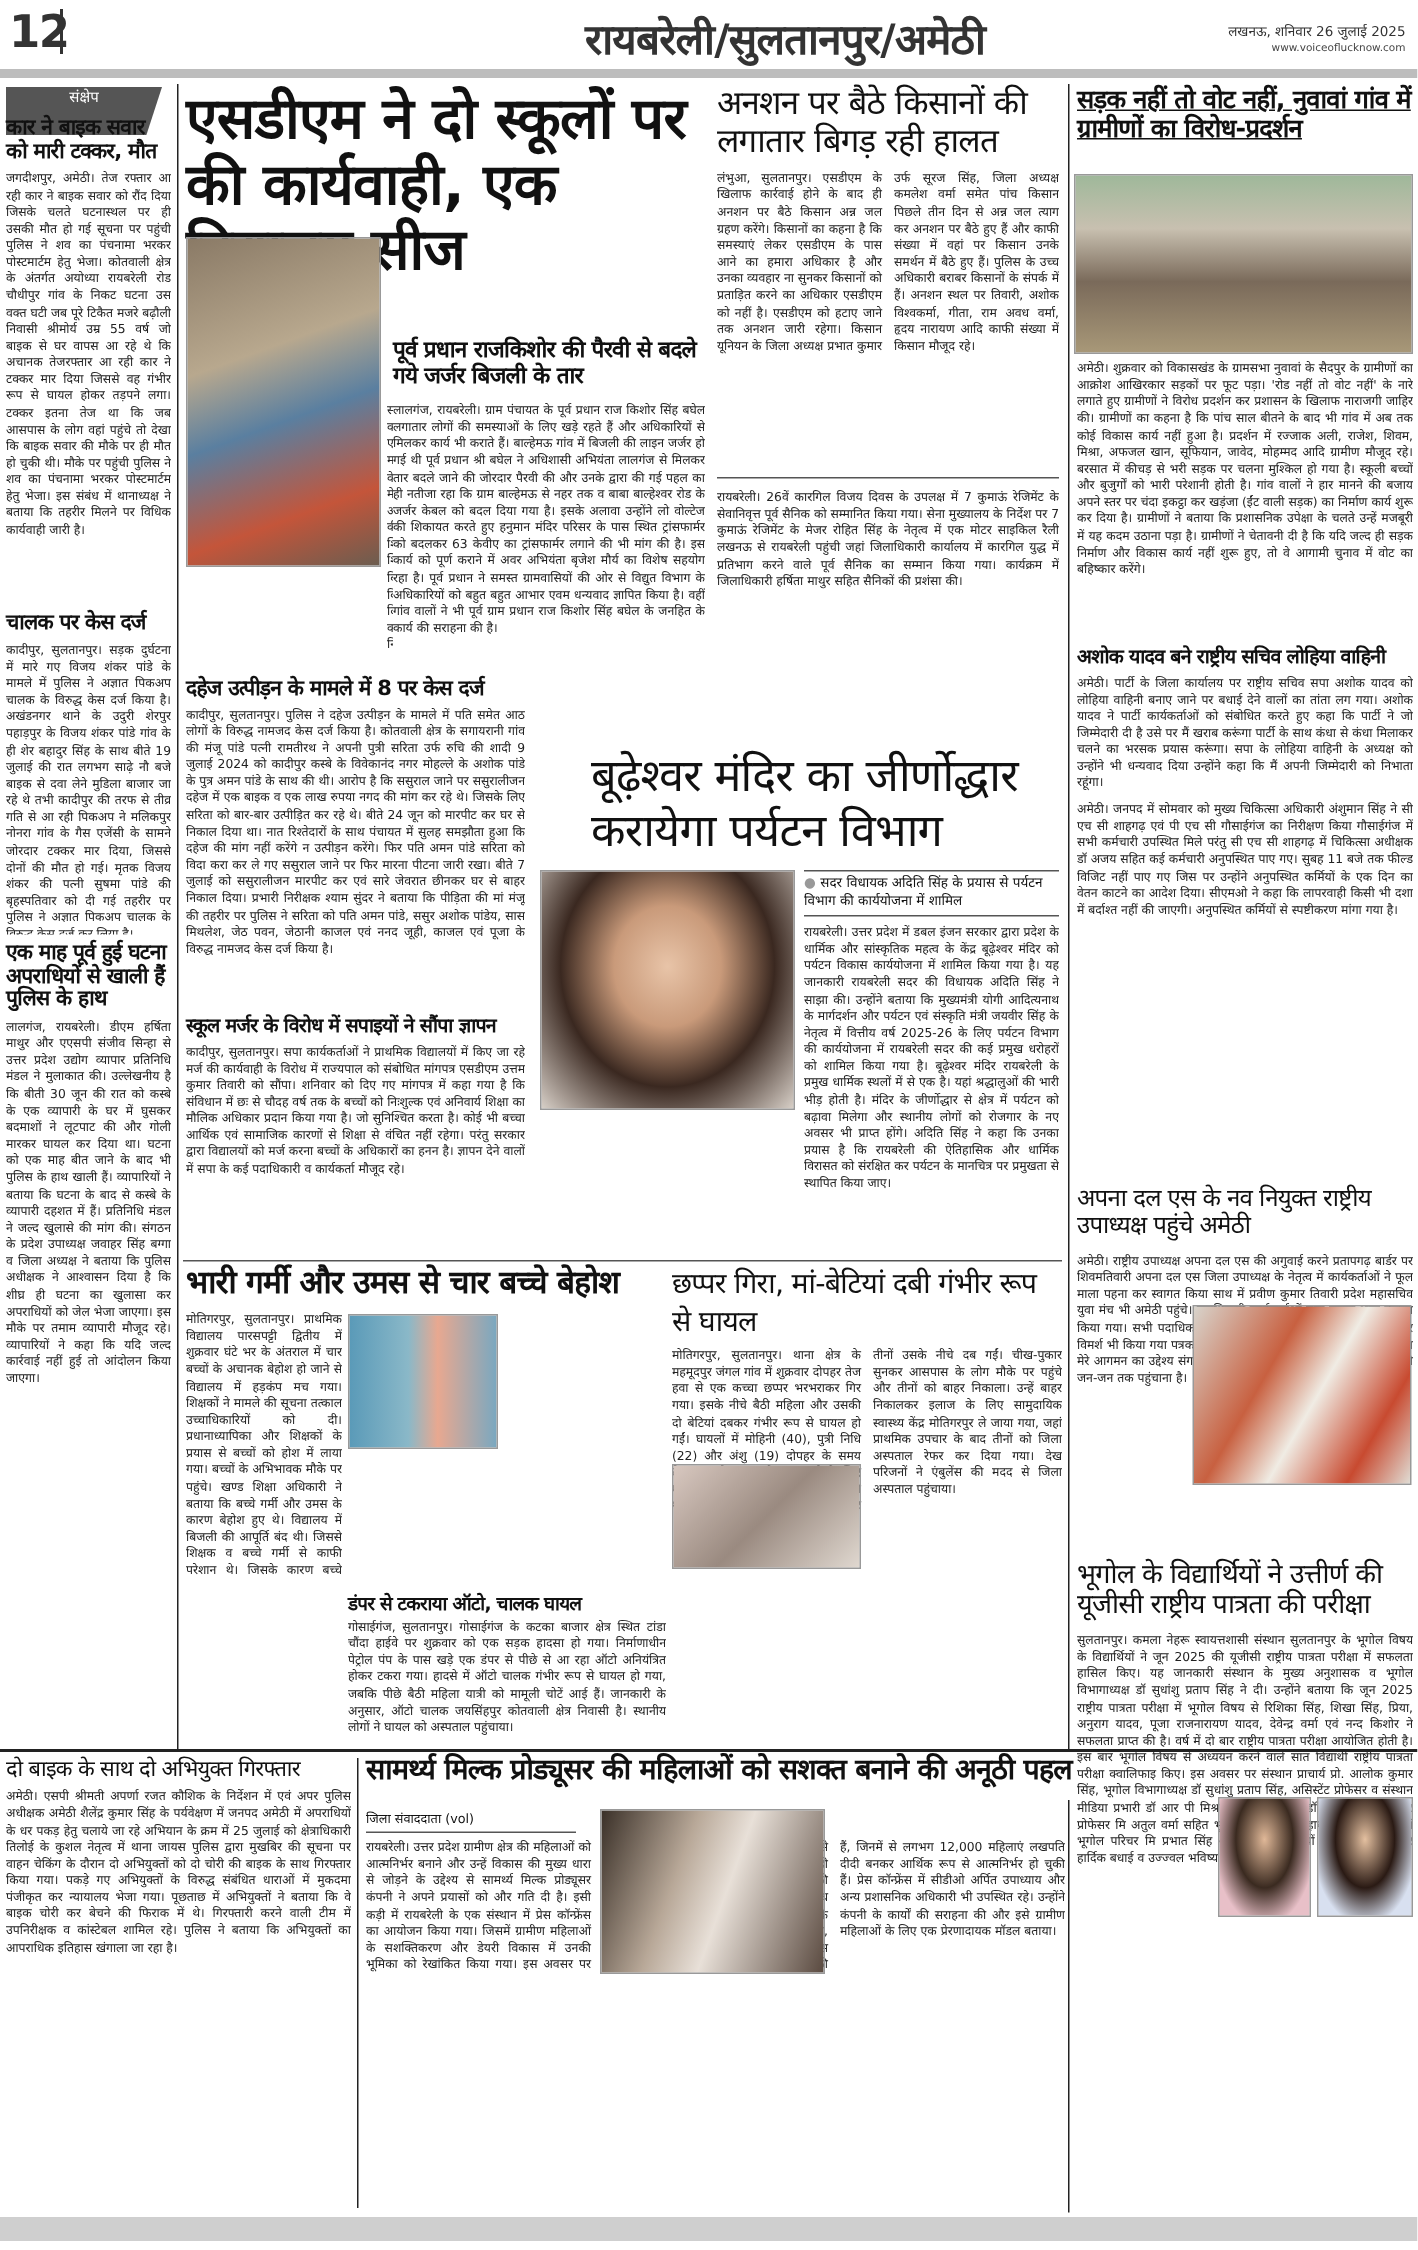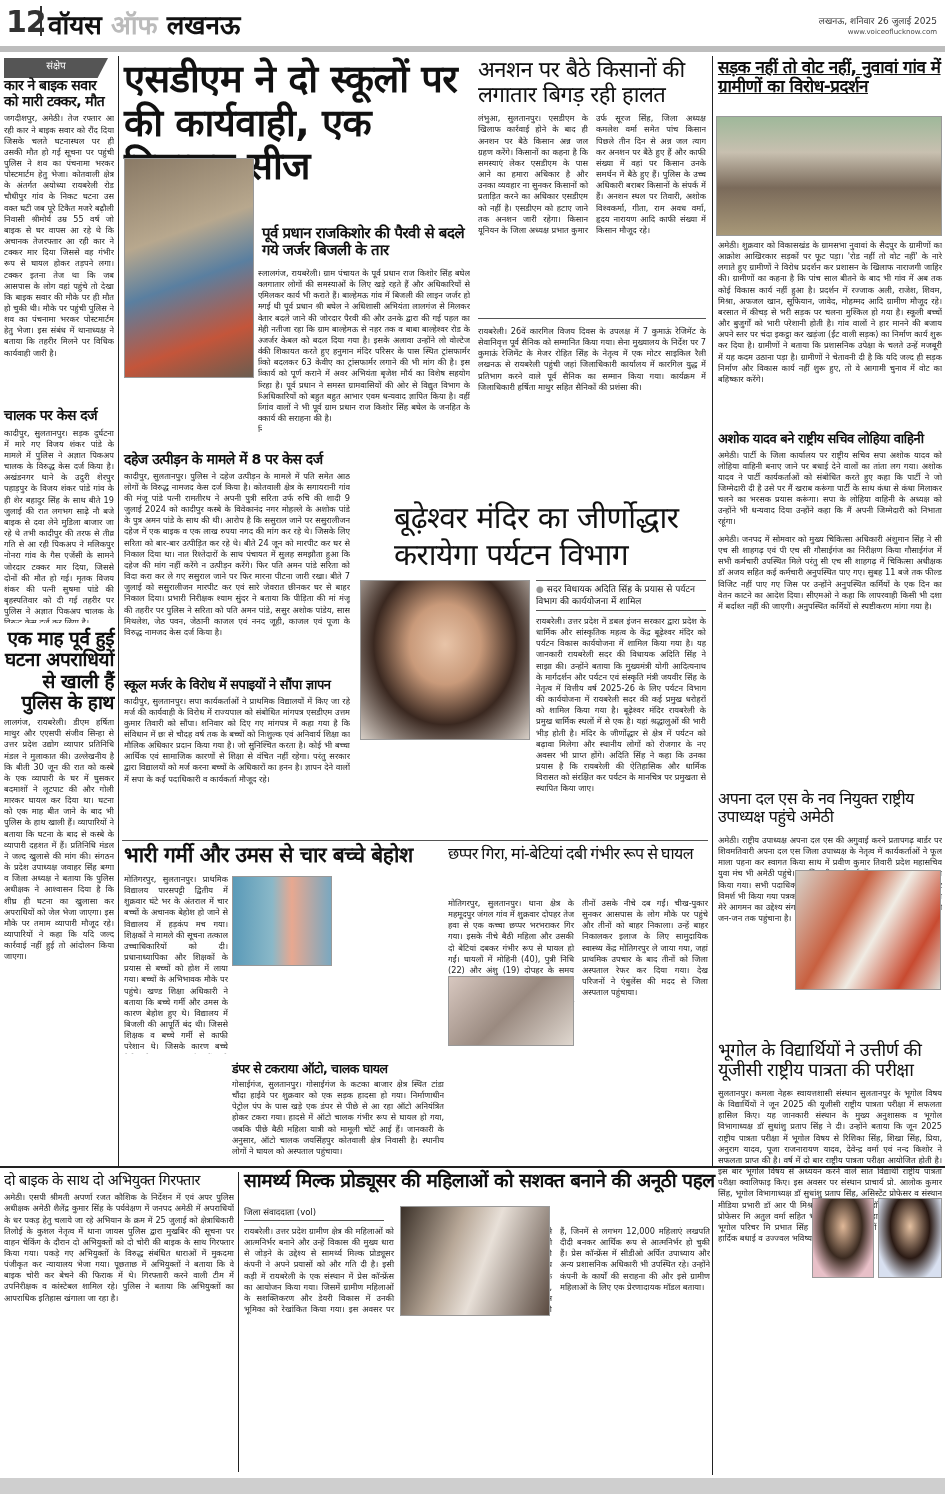--- a/index.html
+++ b/index.html
@@ -15,55 +15,51 @@
   .dateline { right: 8px; top: 14px; font-size: 9px; color: #333; }
   .site { right: 8px; top: 28px; font-size: 7px; color: #444; }
   .rule-top { left: 0; top: 46px; width: 945px; height: 6px; background: #bdbdbd; }
   .rule-bot { left: 0; top: 1478px; width: 945px; height: 16px; background: #cfcfcf; }
   .vline { width: 1px; background: #222; }
   .hline { height: 1px; background: #555; }
   .hl { font-weight: bold; line-height: 1.12; color: #111; letter-spacing: -0.5px; }
   .hl.light { font-weight: normal; }
   .body { font-size: 8.2px; line-height: 1.36; color: #222; text-align: justify; overflow: hidden; }
   .photo { overflow: hidden; border: 1px solid #999; }
-  .sankshep { left: 4px; top: 58px; width: 104px; height: 20px; background: #555; color: #fff; font-size: 10px; text-align: center; line-height: 16px; clip-path: polygon(0 0, 100% 0, 90% 100%, 0 100%); }
+  .sankshep { left: 4px; top: 58px; width: 104px; height: 32px; background: #555; color: #fff; font-size: 10px; text-align: center; line-height: 16px; clip-path: polygon(0 0, 100% 0, 90% 100%, 0 100%); }
   .bullet { font-size: 9px; line-height: 1.3; color: #111; }
   .bullet::before { content: "●"; color: #999; margin-right: 3px; }
 </style>
 </head>
 <body>
 
 <div class="abs mast">
   <div class="abs pageno">12</div>
   <div class="abs pagebar"></div>
-  <div class="abs brand">
-    <span>वॉयस</span>
-    <span class="mid">ऑफ</span>
-    <span>लखनऊ</span>
-  </div>
+  <div class="abs section">रायबरेली/सुलतानपुर/अमेठी</div>
   <div class="abs dateline">लखनऊ, शनिवार 26 जुलाई 2025</div>
   <div class="abs site">www.voiceoflucknow.com</div>
 </div>
 <div class="abs rule-top"></div>
 
 <div class="abs vline" style="left:118px;top:56px;height:1110px;"></div>
 <div class="abs vline" style="left:712px;top:56px;height:1110px;"></div>
 <div class="abs vline" style="left:712px;top:1200px;height:275px;"></div>
 
 <div class="abs sankshep">संक्षेप</div>
 <div class="abs" style="left:4px;top:78px;width:110px;">
   <div class="hl" style="font-size:14px;">कार ने बाइक सवार को मारी टक्कर, मौत</div>
   <div class="body" style="height:265px;margin-top:4px;">जगदीशपुर, अमेठी। तेज रफ्तार आ रही कार ने बाइक सवार को रौंद दिया जिसके चलते घटनास्थल पर ही उसकी मौत हो गई सूचना पर पहुंची पुलिस ने शव का पंचनामा भरकर पोस्टमार्टम हेतु भेजा। कोतवाली क्षेत्र के अंतर्गत अयोध्या रायबरेली रोड चौधीपुर गांव के निकट घटना उस वक्त घटी जब पूरे टिकैत मजरे बढ़ौली निवासी श्रीमोर्य उम्र 55 वर्ष जो बाइक से घर वापस आ रहे थे कि अचानक तेजरफ्तार आ रही कार ने टक्कर मार दिया जिससे वह गंभीर रूप से घायल होकर तड़पने लगा। टक्कर इतना तेज था कि जब आसपास के लोग वहां पहुंचे तो देखा कि बाइक सवार की मौके पर ही मौत हो चुकी थी। मौके पर पहुंची पुलिस ने शव का पंचनामा भरकर पोस्टमार्टम हेतु भेजा। इस संबंध में थानाध्यक्ष ने बताया कि तहरीर मिलने पर विधिक कार्यवाही जारी है।</div>
 </div>
 <div class="abs" style="left:4px;top:408px;width:110px;">
   <div class="hl" style="font-size:14px;">चालक पर केस दर्ज</div>
   <div class="body" style="height:195px;margin-top:4px;">कादीपुर, सुलतानपुर। सड़क दुर्घटना में मारे गए विजय शंकर पांडे के मामले में पुलिस ने अज्ञात पिकअप चालक के विरुद्ध केस दर्ज किया है। अखंडनगर थाने के उदुरी शेरपुर पहाड़पुर के विजय शंकर पांडे गांव के ही शेर बहादुर सिंह के साथ बीते 19 जुलाई की रात लगभग साढ़े नौ बजे बाइक से दवा लेने मुडिला बाजार जा रहे थे तभी कादीपुर की तरफ से तीव्र गति से आ रही पिकअप ने मलिकपुर नोनरा गांव के गैस एजेंसी के सामने जोरदार टक्कर मार दिया, जिससे दोनों की मौत हो गई। मृतक विजय शंकर की पत्नी सुषमा पांडे की बृहस्पतिवार को दी गई तहरीर पर पुलिस ने अज्ञात पिकअप चालक के विरुद्ध केस दर्ज कर लिया है।</div>
 </div>
 <div class="abs" style="left:4px;top:628px;width:110px;">
-  <div class="hl" style="font-size:19px;text-align:right;">एक माह पूर्व हुई घटना अपराधियों से खाली हैं पुलिस के हाथ</div>
+  <div class="hl" style="font-size:14px;">एक माह पूर्व हुई घटना अपराधियों से खाली हैं पुलिस के हाथ</div>
   <div class="body" style="height:470px;margin-top:4px;">लालगंज, रायबरेली। डीएम हर्षिता माथुर और एएसपी संजीव सिन्हा से उत्तर प्रदेश उद्योग व्यापार प्रतिनिधि मंडल ने मुलाकात की। उल्लेखनीय है कि बीती 30 जून की रात को कस्बे के एक व्यापारी के घर में घुसकर बदमाशों ने लूटपाट की और गोली मारकर घायल कर दिया था। घटना को एक माह बीत जाने के बाद भी पुलिस के हाथ खाली हैं। व्यापारियों ने बताया कि घटना के बाद से कस्बे के व्यापारी दहशत में हैं। प्रतिनिधि मंडल ने जल्द खुलासे की मांग की। संगठन के प्रदेश उपाध्यक्ष जवाहर सिंह बग्गा व जिला अध्यक्ष ने बताया कि पुलिस अधीक्षक ने आश्वासन दिया है कि शीघ्र ही घटना का खुलासा कर अपराधियों को जेल भेजा जाएगा। इस मौके पर तमाम व्यापारी मौजूद रहे। व्यापारियों ने कहा कि यदि जल्द कार्रवाई नहीं हुई तो आंदोलन किया जाएगा।</div>
 </div>
 
 <div class="abs" style="left:124px;top:58px;width:340px;">
   <div class="hl" style="font-size:38px;line-height:1.15;">एसडीएम ने दो स्कूलों पर की कार्यवाही, एक विद्यालय सीज</div>
 </div>
 <div class="abs photo" style="left:124px;top:158px;width:130px;height:220px;background:linear-gradient(160deg,#8a7a66 0%,#b8a88e 35%,#5a7fa0 55%,#c4553a 80%,#6b5d50 100%);"></div>
 <div class="abs body" style="left:124px;top:382px;width:130px;height:70px;"></div>
 <div class="abs body" style="left:258px;top:268px;width:206px;height:180px;">सलोन, रायबरेली। अवैध रूप से संचालित हो रहे विद्यालयों पर शिकंजा कसते हुए उपजिलाधिकारी ने दो स्कूलों पर कड़ी कार्यवाही करते हुए एक विद्यालय को सीज कर दिया। मामला सलोन क्षेत्र का है जहां बिना मान्यता के विद्यालय संचालित हो रहे थे। उपजिलाधिकारी चन्द्र प्रकाश के नेतृत्व में खंड शिक्षा अधिकारी जाकर कार्यवाही की है। विकास क्षेत्र में सुमन कान्वेंट स्कूल लहुरेपुर एवं कृष्णा कॉन्वेंट स्कूल कमालगंज के अवैध रूप से संचालित थे। जिसकी शिकायत कई बार क्षेत्रीय लोगों ने की थी। खंड शिक्षाधिकारी के रहमोकरम से चल रहे थे जिसकी शिकायत उपजिलाधिकारी को हुई तो उन्होंने तत्काल खण्ड शिक्षाधिकारी के साथ विद्यालय का निरीक्षण किया। इस दौरान विद्यालय बिना मान्यता के संचालित पाए गए, जिस पर उपजिलाधिकारी ने बताया कि दोनों विद्यालयों के बच्चों को सरकारी स्कूलों में भेजने का निर्देश दिया और अवैध विद्यालय को सीज कराया गया। वहीं दूसरे विद्यालय को सुधारने के लिए चेतावनी देकर सात दिवसीय विद्यालय बंद रखने का निर्देश दिया है।</div>
 
@@ -131,21 +127,21 @@
 </div>
 <div class="abs body" style="left:124px;top:874px;width:104px;height:180px;">मोतिगरपुर, सुलतानपुर। प्राथमिक विद्यालय पारसपट्टी द्वितीय में शुक्रवार घंटे भर के अंतराल में चार बच्चों के अचानक बेहोश हो जाने से विद्यालय में हड़कंप मच गया। शिक्षकों ने मामले की सूचना तत्काल उच्चाधिकारियों को दी। प्रधानाध्यापिका और शिक्षकों के प्रयास से बच्चों को होश में लाया गया। बच्चों के अभिभावक मौके पर पहुंचे। खण्ड शिक्षा अधिकारी ने बताया कि बच्चे गर्मी और उमस के कारण बेहोश हुए थे। विद्यालय में बिजली की आपूर्ति बंद थी। जिससे शिक्षक व बच्चे गर्मी से काफी परेशान थे। जिसके कारण बच्चे बेहोश हो गए। तत्काल ही उन्हें दूसरे बच्चों ने हवा की और पानी पिलाया। कुछ देर बाद बच्चे सामान्य हो गए। अभिभावकों ने विद्यालय में बिजली व्यवस्था दुरुस्त कराने की मांग की।</div>
 <div class="abs photo" style="left:232px;top:876px;width:100px;height:90px;background:linear-gradient(90deg,#5a9ab8 0%,#8ab8c8 40%,#e8a890 60%,#7aa8c0 100%);"></div>
 <div class="abs body" style="left:336px;top:874px;width:106px;height:180px;"></div>
 <div class="abs" style="left:232px;top:1062px;width:212px;">
   <div class="hl" style="font-size:12.5px;">डंपर से टकराया ऑटो, चालक घायल</div>
   <div class="body" style="height:88px;margin-top:3px;">गोसाईगंज, सुलतानपुर। गोसाईगंज के कटका बाजार क्षेत्र स्थित टांडा चौंदा हाईवे पर शुक्रवार को एक सड़क हादसा हो गया। निर्माणाधीन पेट्रोल पंप के पास खड़े एक डंपर से पीछे से आ रहा ऑटो अनियंत्रित होकर टकरा गया। हादसे में ऑटो चालक गंभीर रूप से घायल हो गया, जबकि पीछे बैठी महिला यात्री को मामूली चोटें आई हैं। जानकारी के अनुसार, ऑटो चालक जयसिंहपुर कोतवाली क्षेत्र निवासी है। स्थानीय लोगों ने घायल को अस्पताल पहुंचाया।</div>
 </div>
 
 <div class="abs" style="left:448px;top:844px;width:260px;">
-  <div class="hl light" style="font-size:16px;line-height:1.3;font-family:Liberation Serif, serif;">छप्पर गिरा, मां-बेटियां दबी गंभीर रूप से घायल</div>
+  <div class="hl light" style="font-size:19px;line-height:1.3;">छप्पर गिरा, मां-बेटियां दबी गंभीर रूप से घायल</div>
 </div>
 <div class="abs body" style="left:448px;top:898px;width:260px;height:258px;column-count:2;column-gap:8px;">मोतिगरपुर, सुलतानपुर। थाना क्षेत्र के महमूदपुर जंगल गांव में शुक्रवार दोपहर तेज हवा से एक कच्चा छप्पर भरभराकर गिर गया। इसके नीचे बैठी महिला और उसकी दो बेटियां दबकर गंभीर रूप से घायल हो गईं। घायलों में मोहिनी (40), पुत्री निधि (22) और अंशु (19) दोपहर के समय तेज धूप और उमस से राहत पाने के लिए घर के सामने बने कच्चे छप्पर के नीचे बैठी थीं। तभी अचानक छप्पर गिर गया और तीनों उसके नीचे दब गईं। चीख-पुकार सुनकर आसपास के लोग मौके पर पहुंचे और तीनों को बाहर निकाला। उन्हें बाहर निकालकर इलाज के लिए सामुदायिक स्वास्थ्य केंद्र मोतिगरपुर ले जाया गया, जहां प्राथमिक उपचार के बाद तीनों को जिला अस्पताल रेफर कर दिया गया। देख परिजनों ने एंबुलेंस की मदद से जिला अस्पताल पहुंचाया।</div>
 <div class="abs photo" style="left:448px;top:976px;width:126px;height:70px;background:linear-gradient(135deg,#d8c8c0 0%,#9a8a80 50%,#e0d8d0 100%);"></div>
 
 <div class="abs hline" style="left:0;top:1166px;width:945px;height:2px;background:#222;"></div>
 <div class="abs" style="left:4px;top:1172px;width:230px;">
   <div class="hl light" style="font-size:14.5px;">दो बाइक के साथ दो अभियुक्त गिरफ्तार</div>
   <div class="body" style="height:278px;margin-top:4px;">अमेठी। एसपी श्रीमती अपर्णा रजत कौशिक के निर्देशन में एवं अपर पुलिस अधीक्षक अमेठी शैलेंद्र कुमार सिंह के पर्यवेक्षण में जनपद अमेठी में अपराधियों के धर पकड़ हेतु चलाये जा रहे अभियान के क्रम में 25 जुलाई को क्षेत्राधिकारी तिलोई के कुशल नेतृत्व में थाना जायस पुलिस द्वारा मुखबिर की सूचना पर वाहन चेकिंग के दौरान दो अभियुक्तों को दो चोरी की बाइक के साथ गिरफ्तार किया गया। पकड़े गए अभियुक्तों के विरुद्ध संबंधित धाराओं में मुकदमा पंजीकृत कर न्यायालय भेजा गया। पूछताछ में अभियुक्तों ने बताया कि वे बाइक चोरी कर बेचने की फिराक में थे। गिरफ्तारी करने वाली टीम में उपनिरीक्षक व कांस्टेबल शामिल रहे। पुलिस ने बताया कि अभियुक्तों का आपराधिक इतिहास खंगाला जा रहा है।</div>
 </div>
 <div class="abs vline" style="left:238px;top:1172px;height:300px;"></div>

